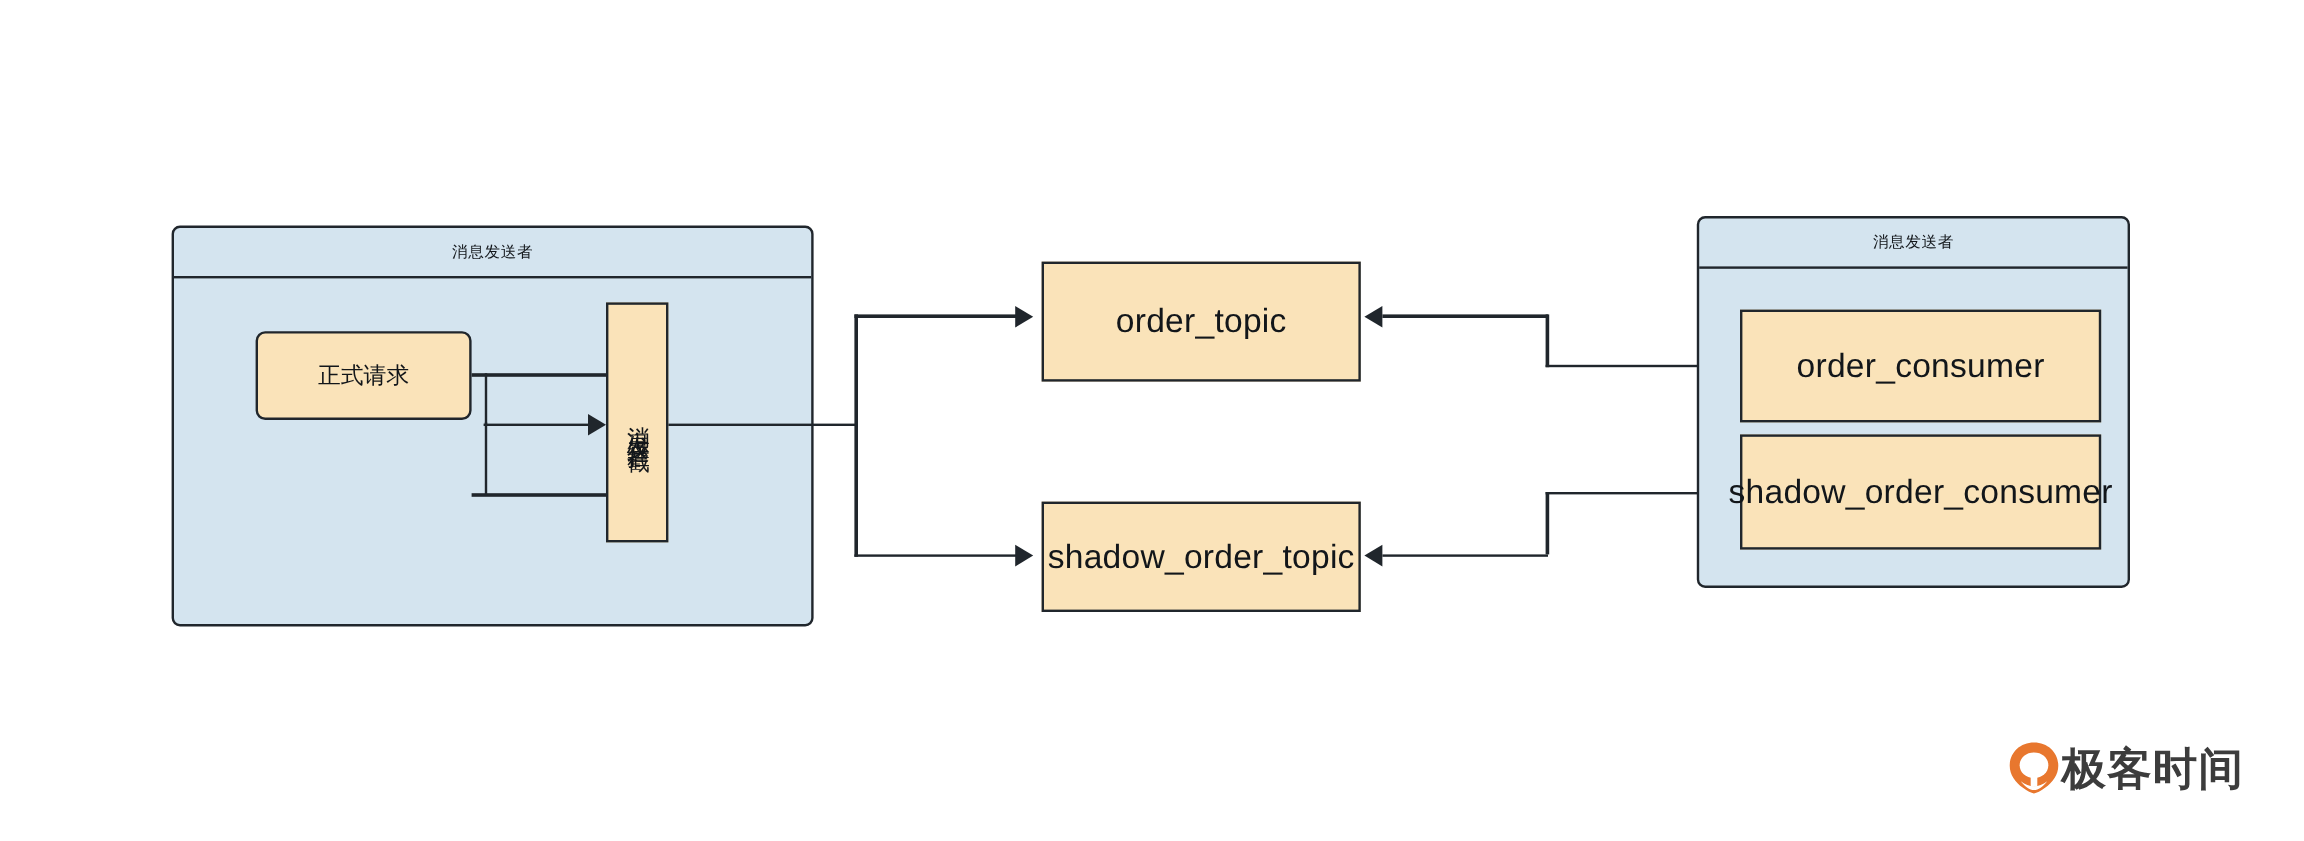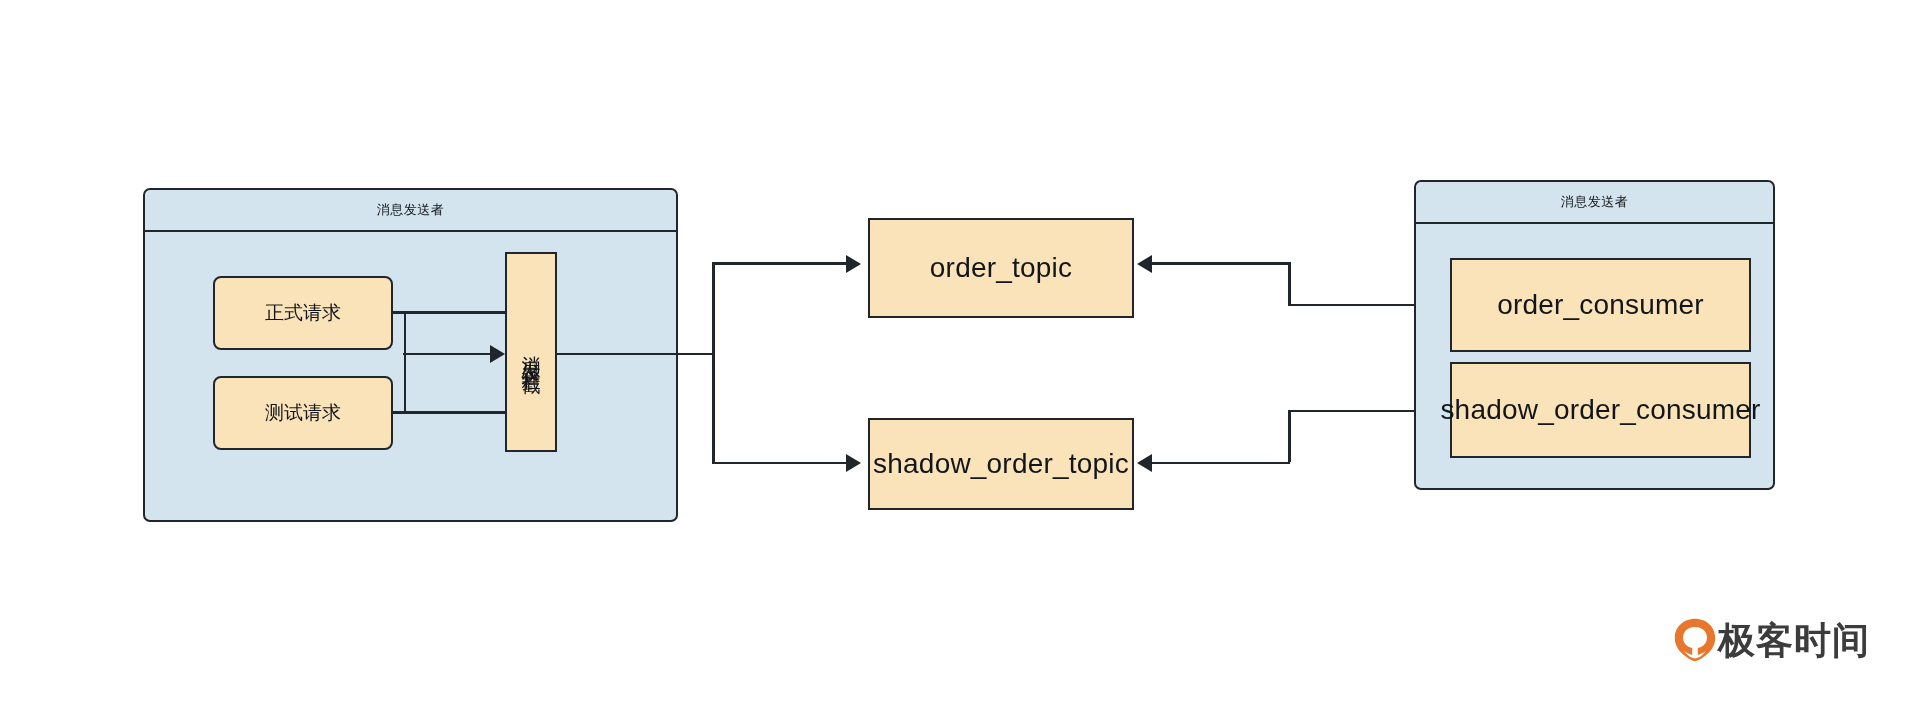--- a/index.html
+++ b/index.html
@@ -100,21 +100,20 @@
 <body>
 
 <div id="canvas">
 
   <div class="group" style="left:143px; top:188px; width:535px; height:334px;">
     <div class="group-header">消息发送者</div>
   </div>
 
   <div class="node rounded" style="left:213px; top:276px; width:180px; height:74px;">正式请求</div>
 
-  <div class="node rounded" style="left:213px; top:376px; width:180px; height:74px;">测试请求</div>
 
   <div class="node vertical" style="left:505px; top:252px; width:52px; height:200px;">消息发送拦截</div>
 
   <div class="ln h" style="left:393px; top:311px; width:113px;"></div>
   <div class="ln v" style="left:403.5px; top:311px; height:43px;"></div>
 
   <div class="ln h" style="left:393px; top:411px; width:113px;"></div>
   <div class="ln v" style="left:403.5px; top:352px; height:61px;"></div>
 
   <div class="ln h" style="left:403px; top:352.5px; width:88px;"></div>

